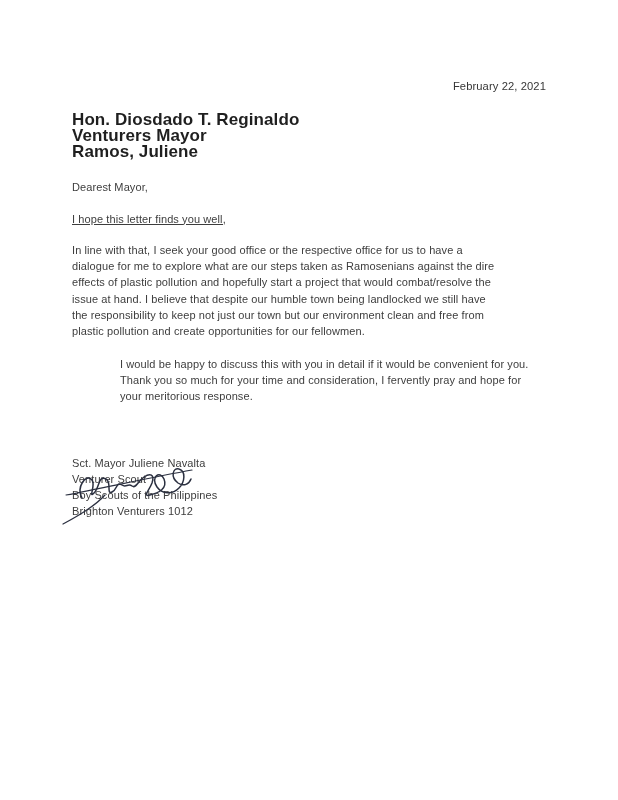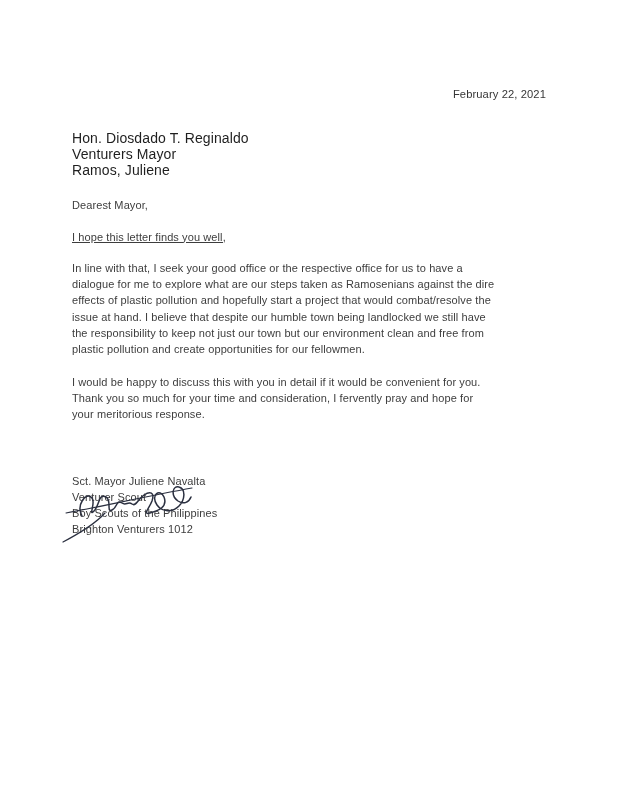--- a/index.html
+++ b/index.html
@@ -2,50 +2,50 @@
 <html><head>
 <meta charset="utf-8">
 <style>
   * { margin: 0; padding: 0; box-sizing: border-box; }
   html, body { background: #ffffff; }
   .page {
     position: relative;
     width: 618px;
     height: 664px;
     background: #ffffff;
-    padding: 16px 72px;
+    padding: 8px 72px;
     overflow: hidden;
     font-family: "Liberation Sans", sans-serif;
     font-size: 11px;
     letter-spacing: 0.1px;
     color: #3d3d3d;
     line-height: 16.3px;
   }
   .date {
     margin-top: 70px;
     text-align: right;
     font-size: 11.2px;
     color: #373737;
   }
   .recipient {
-    margin-top: 28px;
-    font-weight: 400;
-    font-size: 14px;
+    margin-top: 18px;
+    font-weight: 700;
+    font-size: 17px;
     line-height: 16px;
     color: #1f1f1f;
   }
   .salutation { margin-top: 19px; }
   .opening    { margin-top: 15px; text-decoration: underline; }
   .para {
     white-space: pre;
     line-height: 16.3px;
   }
   .p1 { margin-top: 12px; }
   .p2 { margin-top: 15px; }
-  .p3 { margin-top: 16px; }
+  .p3 { margin-top: 16px; margin-left: 48px; }
   .closing { margin-top: 30px; }
   .sig-block {
     position: relative;
     line-height: 16px;
   }
   .sig-name { margin-top: 50px; }
   .signature-svg {
     position: absolute;
     left: -14px;
     top: 2px;

